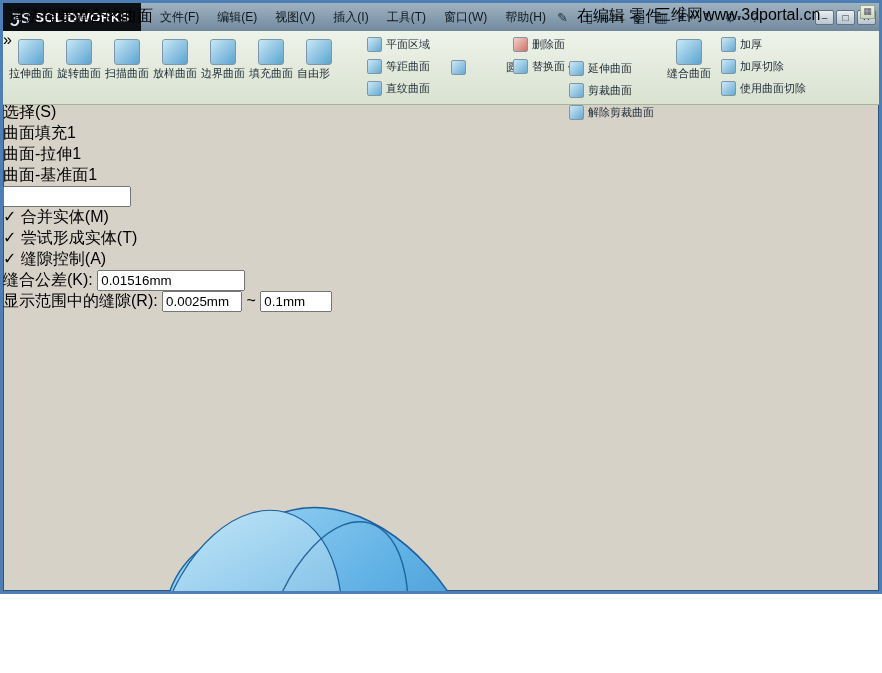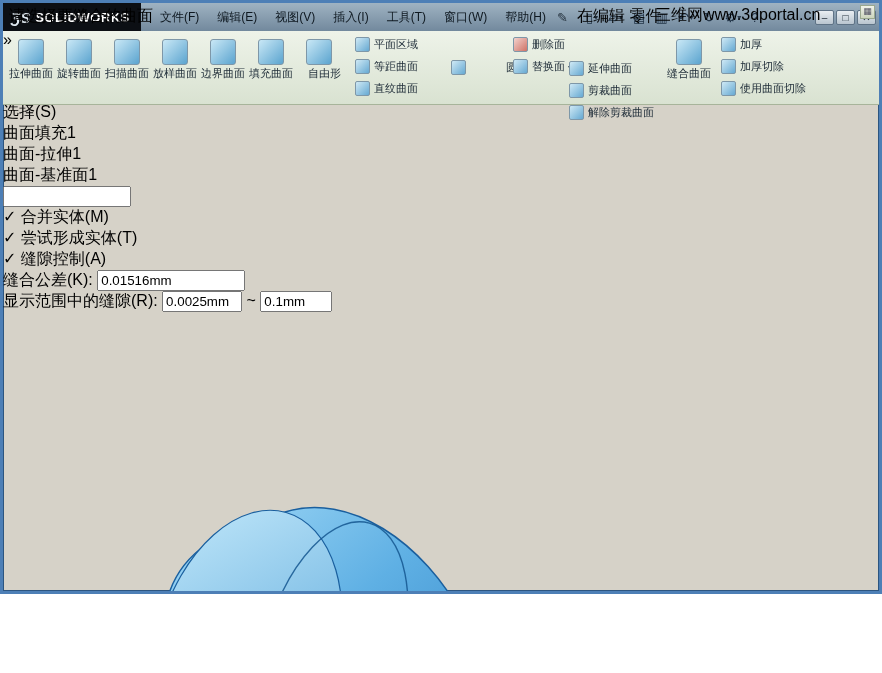--- a/index.html
+++ b/index.html
@@ -19,21 +19,21 @@
   .qi{display:inline-flex;align-items:center;height:20px;padding:0 3px;border:1px solid transparent;border-radius:2px;color:#223447;}
   .qi i{font-style:normal;font-size:13px;}
   .qi .dd{font-size:8px;color:#2c3c4c;margin-left:1px;}
   .winbtns{margin-left:auto;display:flex;gap:2px;padding-right:3px;}
   .wb{width:19px;height:15px;background:linear-gradient(180deg,#e9eef2,#b9c5cf);border:1px solid #5f7386;border-radius:2px;font-size:10px;line-height:13px;text-align:center;color:#26323e;}
 
   
   .ribbon{position:absolute;left:0;top:28px;width:876px;height:74px;background:linear-gradient(180deg,#eef3e9,#d9e2d1);border-bottom:1px solid #a7b49a;}
   .lbtn{position:absolute;top:3px;width:48px;height:68px;display:flex;flex-direction:column;align-items:center;padding-top:4px;gap:2px;border:1px solid transparent;border-radius:2px;}
   .lico{width:26px;height:26px;background:linear-gradient(135deg,#c9e8f6,#5ba4cf);border:1px solid #7e97a8;border-radius:3px;flex:0 0 auto;}
-  .llabel{font-size:11px;line-height:13px;text-align:right;word-break:break-all;color:#1c2a36;width:44px;}
+  .llabel{font-size:11px;line-height:13px;text-align:left;word-break:break-all;color:#1c2a36;width:44px;}
   .scol{position:absolute;top:4px;display:flex;flex-direction:column;gap:3px;}
   .sbtn{height:19px;display:flex;align-items:center;gap:4px;font-size:11px;color:#1c2a36;white-space:nowrap;}
   .sico{width:15px;height:15px;background:linear-gradient(135deg,#cfe9f5,#66a9d2);border:1px solid #7e97a8;border-radius:2px;flex:0 0 auto;}
   .sico.red{background:linear-gradient(135deg,#f3d2cd,#cf7266);}
   .sico.orange{background:linear-gradient(135deg,#f6e3c4,#d9a659;}
   .sico.fillet{border-radius:50%;background:linear-gradient(135deg,#ffe08a,#6aa8d8);}
   .rsep{position:absolute;top:5px;width:1px;height:62px;background:#b2bfa4;}
   .overflow{position:absolute;font-size:13px;color:#39506a;font-weight:bold;}
 
   
@@ -171,21 +171,21 @@
         <span class="lico"></span>
         <span class="llabel">填充曲面</span>
       </div>
     <div class="lbtn" style="left:292px;">
         <span class="lico"></span>
         <span class="llabel">自由形</span>
       </div>
 
     <div class="rsep" style="left:345px;"></div>
 
-    <div class="scol" style="left:352px;">
+    <div class="scol" style="left:364px;">
       <div class="sbtn">
           <span class="sico"></span>
           <span>平面区域</span>
         </div>
       <div class="sbtn">
           <span class="sico"></span>
           <span>等距曲面</span>
         </div>
       <div class="sbtn">
           <span class="sico"></span>

